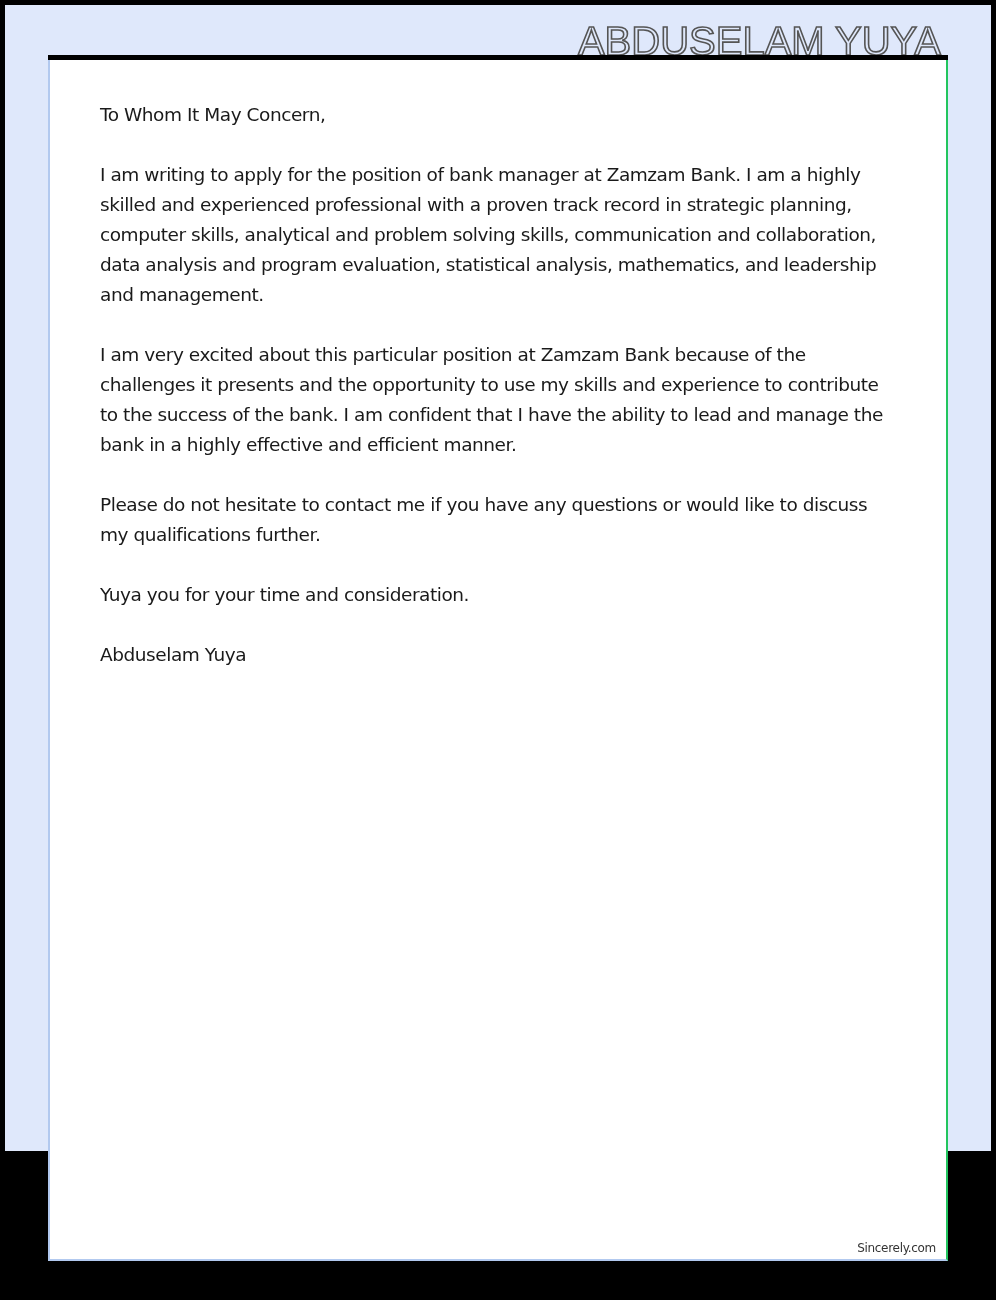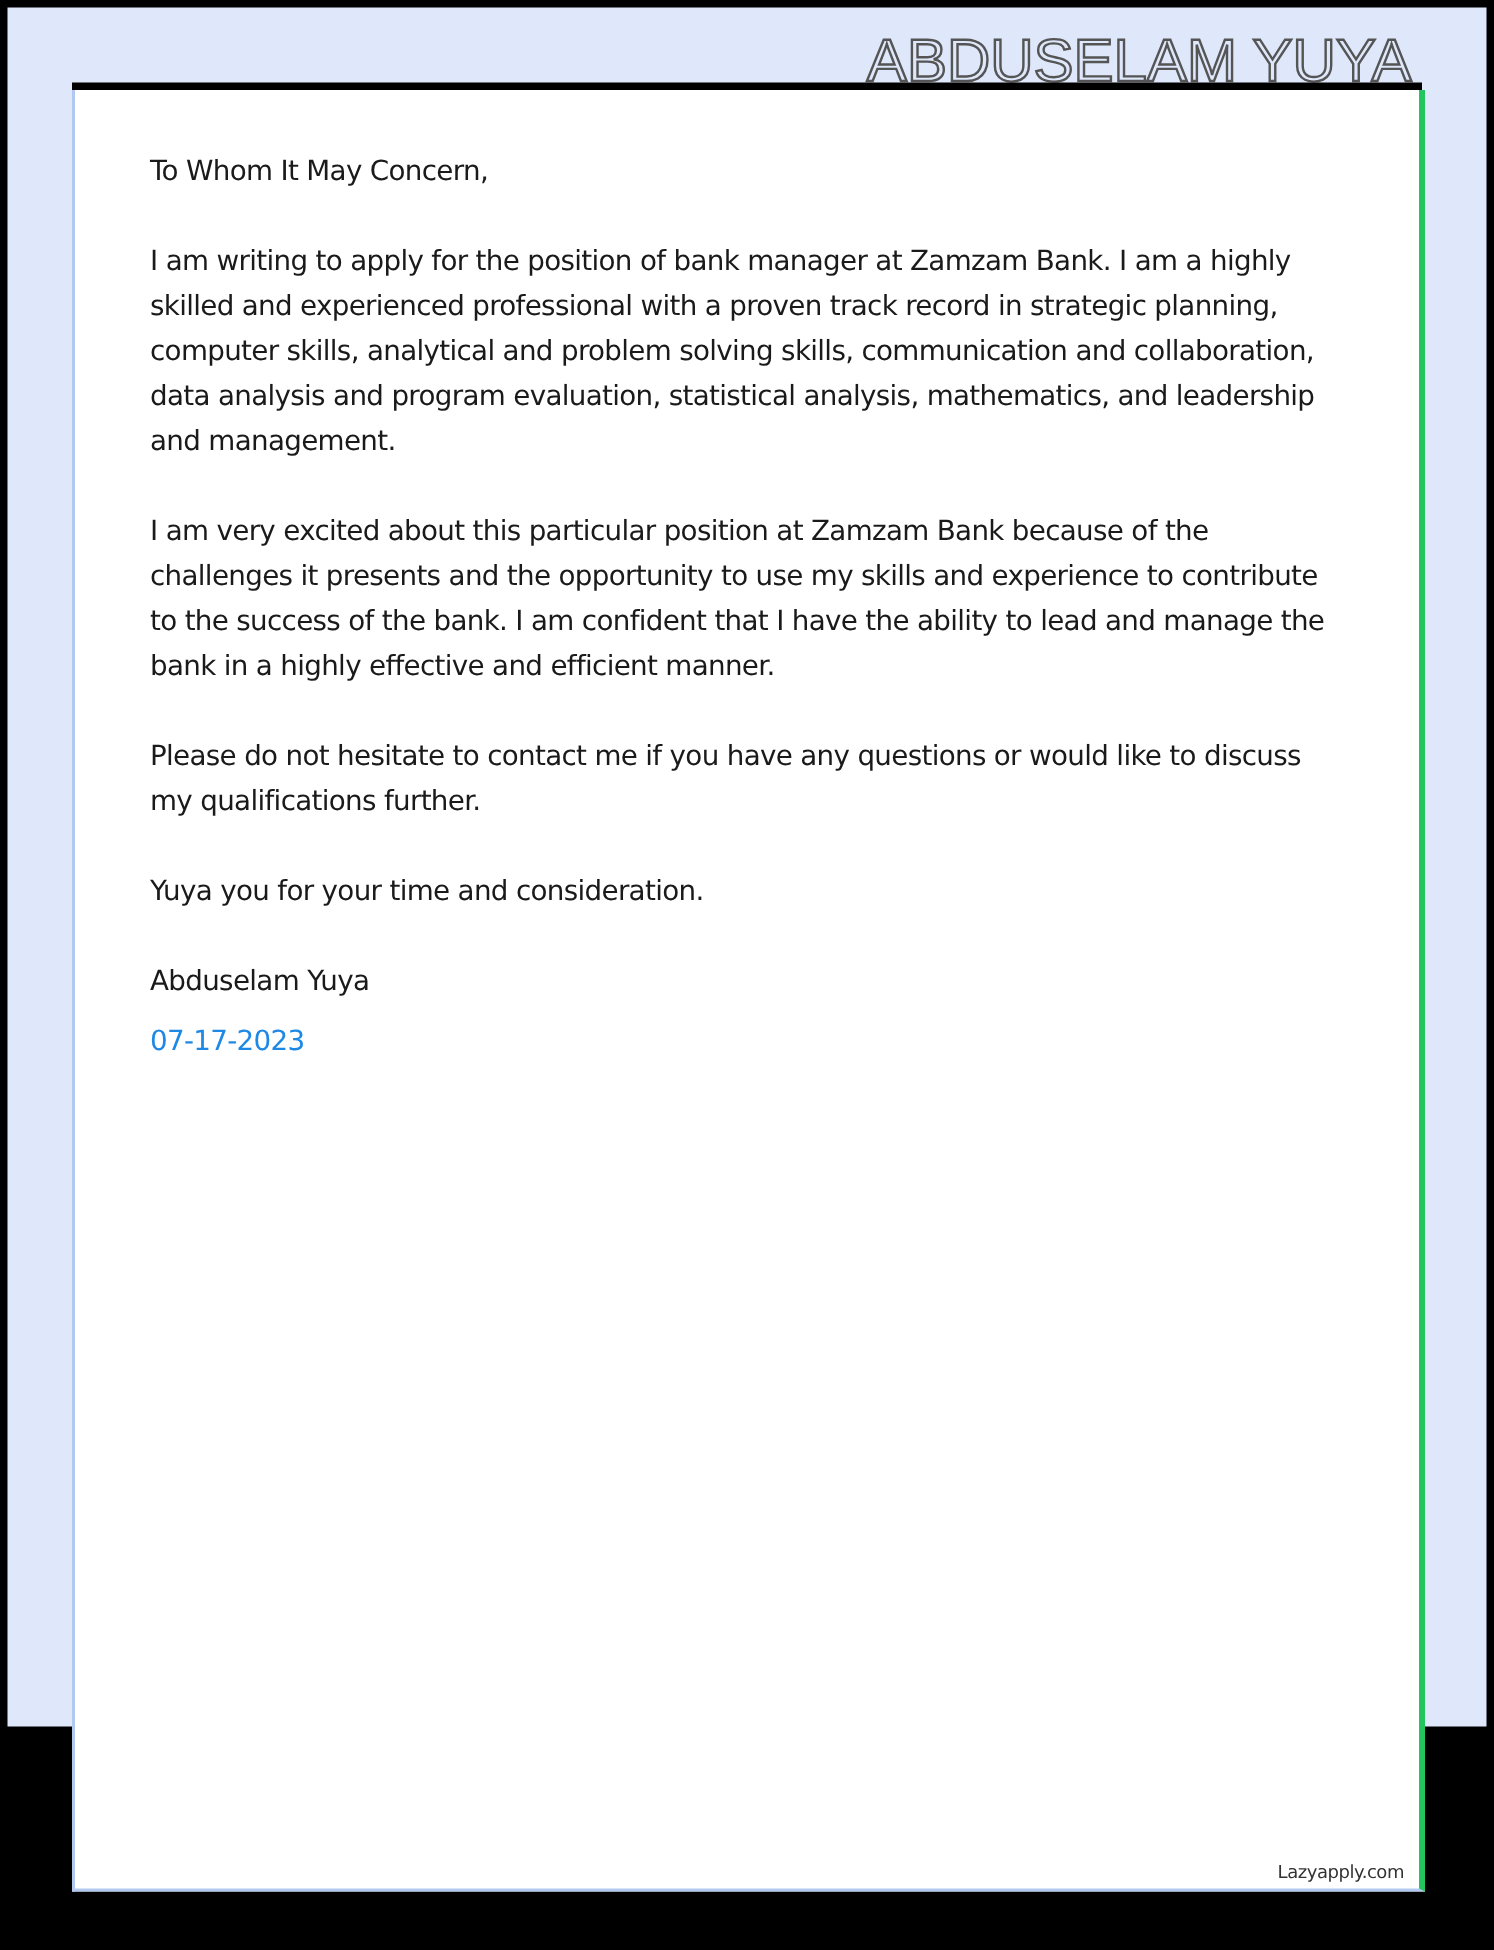--- a/index.html
+++ b/index.html
@@ -31,21 +31,21 @@
       left: 43px; top: 50px;
       width: 900px; height: 5px;
       background: #000;
     }
     .sheet {
       position: absolute;
       left: 43px; top: 55px;
       width: 896px; height: 1199px;
       background: #fff;
       border-left: 2px solid #b2c9ef;
-      border-right: 4px solid #22c55e;
+      border-right: 2px solid #22c55e;
       border-bottom: 2px solid #b2c9ef;
     }
     .letter {
       position: absolute;
       left: 50px; top: 40px;
       width: 800px;
       font-family: "DejaVu Sans", sans-serif;
       font-size: 18.5px;
       line-height: 30px;
       color: #1a1a1a;
@@ -71,17 +71,16 @@
   <div class="header-rule"></div>
 
   <div class="sheet">
     <div class="letter">
       <p>To Whom It May Concern,</p>
       <p>I am writing to apply for the position of bank manager at Zamzam Bank. I am a highly skilled and experienced professional with a proven track record in strategic planning, computer skills, analytical and problem solving skills, communication and collaboration, data analysis and program evaluation, statistical analysis, mathematics, and leadership and management.</p>
       <p>I am very excited about this particular position at Zamzam Bank because of the challenges it presents and the opportunity to use my skills and experience to contribute to the success of the bank. I am confident that I have the ability to lead and manage the bank in a highly effective and efficient manner.</p>
       <p>Please do not hesitate to contact me if you have any questions or would like to discuss my qualifications further.</p>
       <p>Yuya you for your time and consideration.</p>
       <p class="sig">Abduselam Yuya</p>
-      <p class="date">07-17-2023</p>
     </div>
-    <div class="footer">Lazyapply.com</div>
+    <div class="footer">Sincerely.com</div>
   </div>
 </div>
 
 </body></html>

